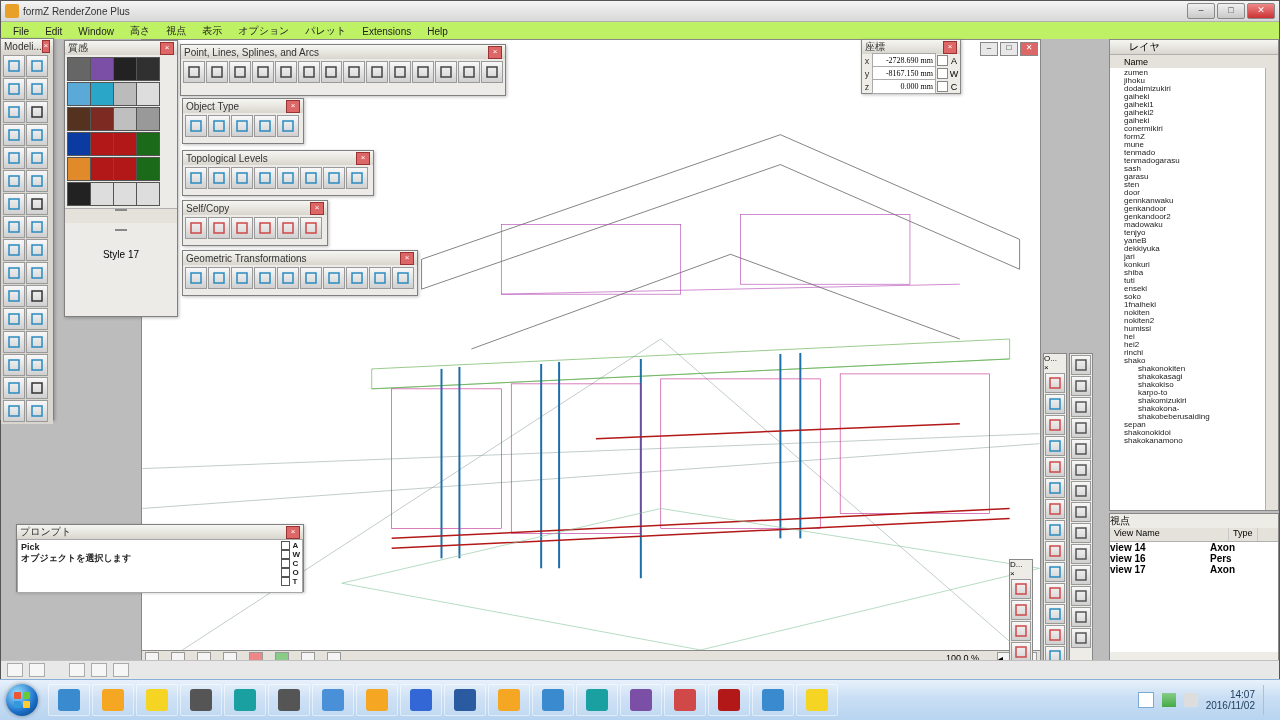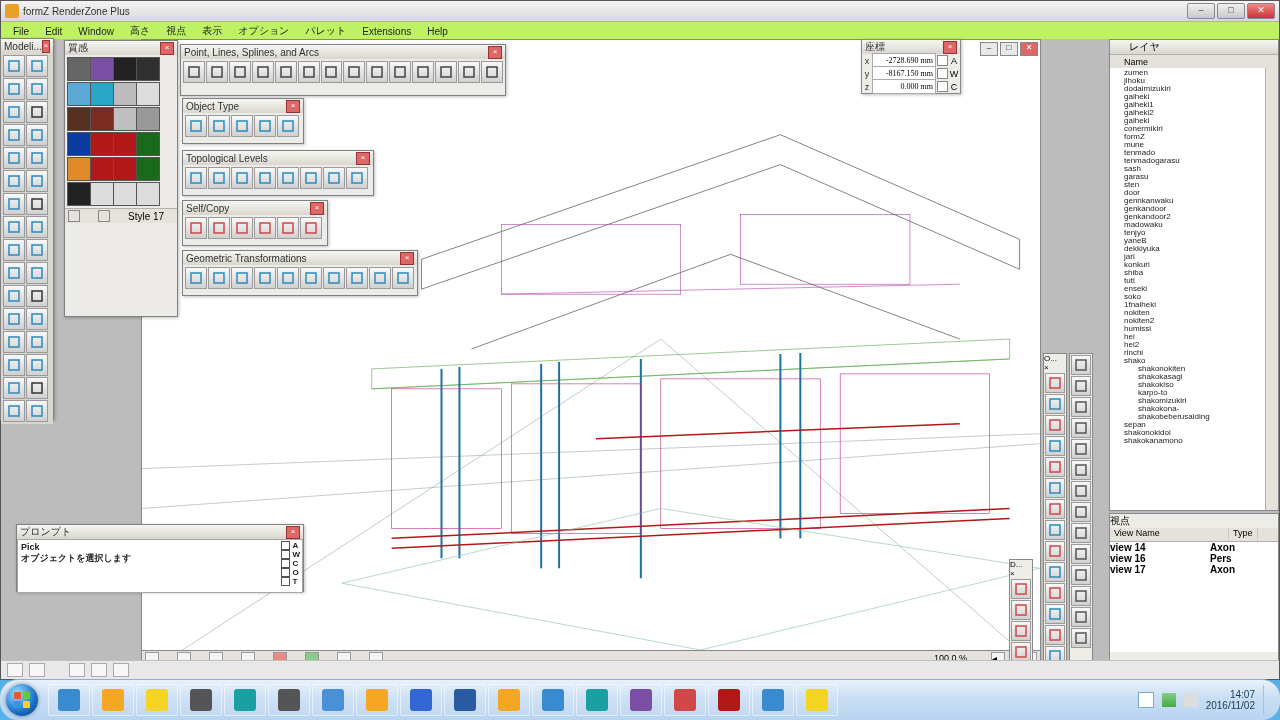--- a/index.html
+++ b/index.html
@@ -24,21 +24,21 @@
   .palette{position:absolute;background:#ecebe8;border:1px solid #808080;box-shadow:1px 1px 3px rgba(0,0,0,.25);}
   .palette .ph{height:14px;background:linear-gradient(#f6f6f2,#d8d6ce);display:flex;align-items:center;justify-content:space-between;padding:0 3px;font-size:10px;color:#333;}
   .palette .ph .x{width:12px;height:11px;background:#d66;border:1px solid #933;color:#fff;text-align:center;font-size:8px;line-height:10px;}
   .toolgrid{display:grid;gap:1px;padding:2px;background:#d8d6ce;}
   .tool{width:20px;height:20px;background:linear-gradient(#f8f8f8,#d0d0d0);border:1px solid #9a9a9a;display:flex;align-items:center;justify-content:center;}
   .tool svg{width:14px;height:14px;}
   .toolrow{display:flex;gap:1px;padding:2px;}
   
   .mats{display:grid;grid-template-columns:repeat(4,22px);gap:1px;padding:2px;}
   .mat{width:22px;height:22px;border:1px solid #555;}
-  .matsfoot{height:14px;display:flex;align-items:center;padding:0 3px;gap:18px;border-top:1px solid #b0b0b0;background:#e4e2da;}
+  .matsfoot{height:14px;display:flex;align-items:center;padding:0 3px;gap:18px;border-top:1px solid #b0b0b0;background:#e4e2da;flex-direction:column;}
   
   .layers{position:absolute;right:0;top:0;width:168px;height:470px;background:#edece6;border:1px solid #888;}
   .layers .ph2{height:14px;background:linear-gradient(#f6f6f2,#d8d6ce);display:flex;align-items:center;padding:0 19px;border-bottom:1px solid #b0b0b0;}
   .layers .hdr{height:13px;background:#e4e2da;border-bottom:1px solid #b0b0b0;display:flex;align-items:center;padding-left:14px;font-size:9px;}
   .layers .list{position:absolute;top:28px;bottom:0;left:0;right:12px;overflow:hidden;background:#fff;}
   .layers .sb{position:absolute;top:28px;bottom:0;right:0;width:12px;background:#e4e2da;border-left:1px solid #b0b0b0;}
   .layers .row{height:8px;display:flex;align-items:center;padding-left:14px;font-size:8px;color:#222;white-space:nowrap;}
   .layers .row.ind{padding-left:28px;}
   
   .views{position:absolute;right:0;top:474px;width:168px;height:150px;background:#edece6;border:1px solid #888;}
@@ -60,25 +60,25 @@
   .prompt .opts{position:absolute;right:2px;top:1px;font-size:8px;line-height:9px;}
   .prompt .opts div{display:flex;align-items:center;gap:2px;}
   .prompt .opts .cb{width:7px;height:7px;border:1px solid #555;background:#fff;}
   
   .vstrip{position:absolute;background:#edece6;border:1px solid #888;width:22px;}
   .vstrip .tool{width:18px;height:18px;margin:1px;}
   
   .appstat{position:absolute;left:0;right:0;bottom:0;height:18px;background:#e8e8e8;border-top:1px solid #c0c0c0;display:flex;align-items:center;padding:0 6px;gap:6px;}
   .appstat .sb-ico{width:14px;height:12px;border:1px solid #aaa;background:#f6f6f6;}
   
-  .vpfoot{position:absolute;left:140px;top:612px;width:900px;height:14px;background:#e4e2da;border:1px solid #888;border-top:none;display:flex;align-items:center;gap:18px;padding:0 3px;box-sizing:border-box;}
+  .vpfoot{position:absolute;left:140px;top:612px;width:900px;height:14px;background:#e4e2da;border:1px solid #888;border-top:none;display:flex;align-items:center;gap:12px;padding:0 3px;box-sizing:border-box;}
   .vpfoot .b{width:12px;height:10px;border:1px solid #999;background:#f4f4f4;}
   .vpfoot .pct{font-size:9px;margin:0 6px;}
   
-  .taskbar{position:absolute;left:0;bottom:0;width:1280px;height:40px;background:linear-gradient(#e8f1fb,#c9def4 45%,#b8d4f0);display:flex;align-items:center;border-top:1px solid #8ab0d8;border-radius:18px;}
+  .taskbar{position:absolute;left:0;bottom:0;width:1280px;height:40px;background:linear-gradient(#e8f1fb,#c9def4 45%,#b8d4f0);display:flex;align-items:center;border-top:1px solid #8ab0d8;}
   .start{width:44px;height:40px;display:flex;align-items:center;justify-content:center;}
   .orb{width:32px;height:32px;border-radius:50%;background:radial-gradient(circle at 35% 30%,#9be0ff,#1a6fc9 60%,#0a3a70);box-shadow:0 0 4px rgba(0,0,0,.4);position:relative;}
   .orb::before{content:"";position:absolute;left:8px;top:8px;width:7px;height:7px;background:#e53;border-radius:1px;}
   .orb::after{content:"";position:absolute;left:17px;top:8px;width:7px;height:7px;background:#6c3;border-radius:1px;box-shadow:-9px 9px 0 #39d,0 9px 0 #fc3;}
   .tb-items{display:flex;align-items:center;gap:2px;margin-left:4px;}
   .tb-item{width:40px;height:30px;border:1px solid rgba(255,255,255,.5);border-radius:2px;display:flex;align-items:center;justify-content:center;background:rgba(255,255,255,.1);}
   .tb-item .ic{width:22px;height:22px;border-radius:3px;}
   .tray{margin-left:auto;display:flex;align-items:center;gap:8px;padding-right:8px;color:#1a3a5a;font-size:10px;}
   .tray .clk{text-align:right;line-height:11px;}
   .tray .ic{width:14px;height:14px;}

